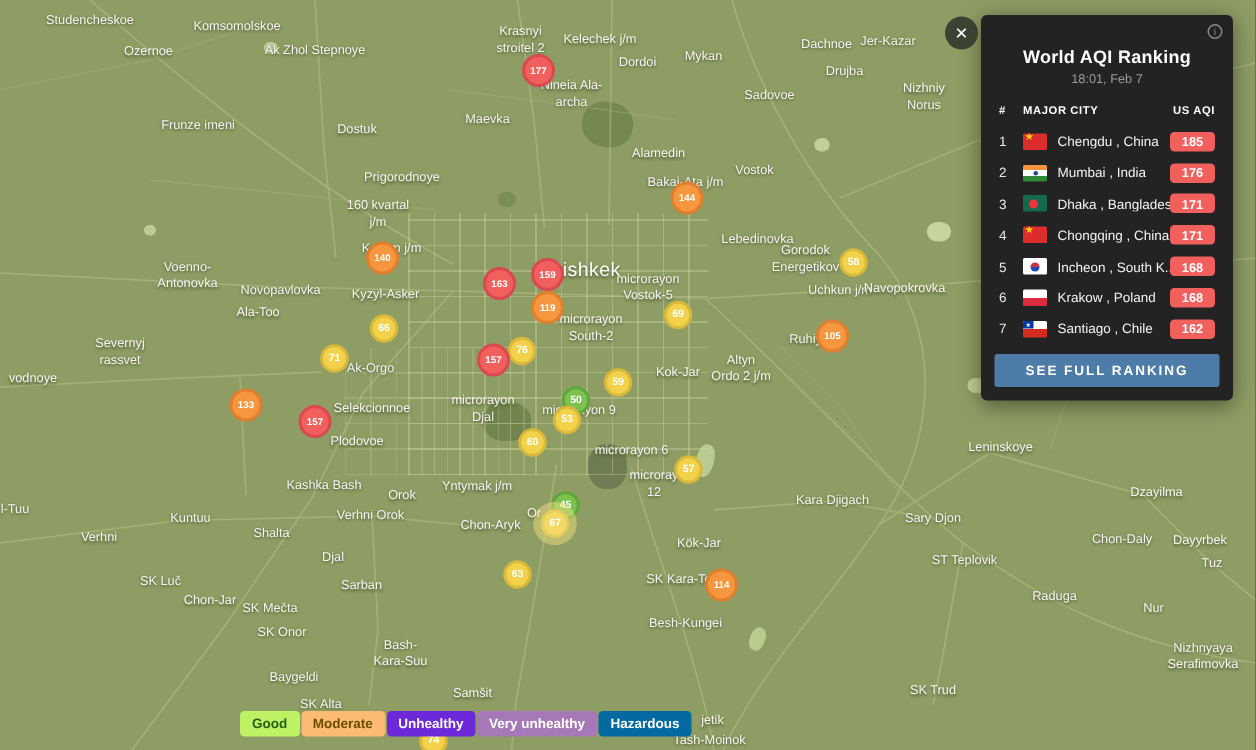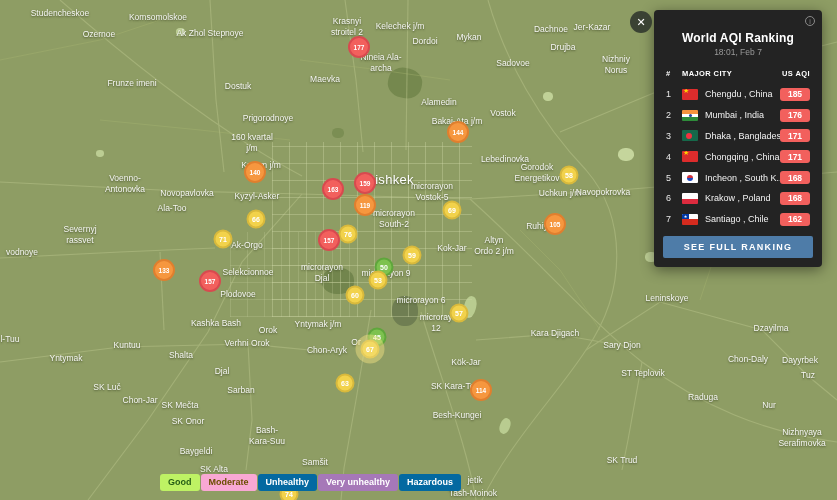--- a/index.html
+++ b/index.html
@@ -179,21 +179,21 @@
       <div class="lbl" style="left: 455px; top: 386px;">SK Kara-Too</div>
       <div class="lbl" style="left: 457px; top: 415px;">Besh-Kungei</div>
       <div class="lbl" style="left: 555px; top: 333px;">Kara Djigach</div>
       <div class="lbl" style="left: 622px; top: 345px;">Sary Djon</div>
       <div class="lbl" style="left: 643px; top: 373px;">ST Teplovik</div>
       <div class="lbl" style="left: 622px; top: 460px;">SK Trud</div>
       <div class="lbl" style="left: 473px; top: 493px;">Tash-Moinok</div>
       <div class="lbl" style="left: 475px; top: 480px;">jetik</div>
       <div class="lbl" style="left: 127px; top: 345px;">Kuntuu</div>
       <div class="lbl" style="left: 181px; top: 355px;">Shalta</div>
-      <div class="lbl" style="left: 66px; top: 358px;">Yntymak</div>
+      <div class="lbl" style="left: 66px; top: 358px;">Verhni</div>
       <div class="lbl" style="left: 10px; top: 339px;">l-Tuu</div>
       <div class="lbl" style="left: 107px; top: 387px;">SK Luč</div>
       <div class="lbl" style="left: 140px; top: 400px;">Chon-Jar</div>
       <div class="lbl" style="left: 180px; top: 405px;">SK Mečta</div>
       <div class="lbl" style="left: 188px; top: 421px;">SK Onor</div>
       <div class="lbl" style="left: 247px; top: 343px;">Verhni Orok</div>
       <div class="lbl" style="left: 222px; top: 371px;">Djal</div>
       <div class="lbl" style="left: 241px; top: 390px;">Sarban</div>
       <div class="lbl" style="left: 267px; top: 435px;">Bash-
 Kara-Suu</div>
@@ -233,22 +233,22 @@
       <div class="mk" style="left: 459px; top: 313px; height: 19px; width: 19px; font-size: 7px; background: rgb(242, 210, 75); border: 2px solid rgb(216, 185, 60);">57</div>
       <div class="mk" style="left: 377px; top: 337px; height: 19px; width: 19px; font-size: 7px; background: rgb(125, 194, 79); border: 2px solid rgb(95, 166, 60);">45</div>
       <div class="mk sel" style="left: 370px; top: 349px; height: 19px; width: 19px; font-size: 7px; background: rgb(242, 210, 75); border: 2px solid rgb(216, 185, 60);">67</div>
       <div class="mk" style="left: 345px; top: 383px; height: 19px; width: 19px; font-size: 7px; background: rgb(242, 210, 75); border: 2px solid rgb(216, 185, 60);">63</div>
       <div class="mk" style="left: 481px; top: 390px; height: 22px; width: 22px; font-size: 6.5px; background: rgb(246, 151, 63); border: 2px solid rgb(224, 127, 46);">114</div>
       <div class="mk" style="left: 289px; top: 494px; height: 19px; width: 19px; font-size: 7px; background: rgb(242, 210, 75); border: 2px solid rgb(216, 185, 60);">74</div>
     </div>
 
   <div class="legend" id="legend">
       <span class="leg" style="background: #bef264; color: rgb(38, 94, 22);">Good</span>
-      <span class="leg" style="background: #f9a8d4; color: rgb(107, 78, 0);">Moderate</span>
-      <span class="leg" style="background: #0369a1; color: rgb(255, 255, 255);">Unhealthy</span>
+      <span class="leg" style="background: #fdba74; color: rgb(107, 78, 0);">Moderate</span>
+      <span class="leg" style="background: #6d28d9; color: rgb(255, 255, 255);">Unhealthy</span>
       <span class="leg" style="background: rgb(166, 120, 184); color: rgb(255, 255, 255);">Very unhealthy</span>
       <span class="leg" style="background: #0369a1; color: rgb(255, 255, 255);">Hazardous</span>
     </div>
 
   <button class="close">
     <span>✕</span>
   </button>
 
   <section class="panel">
     <span class="info">i</span>

